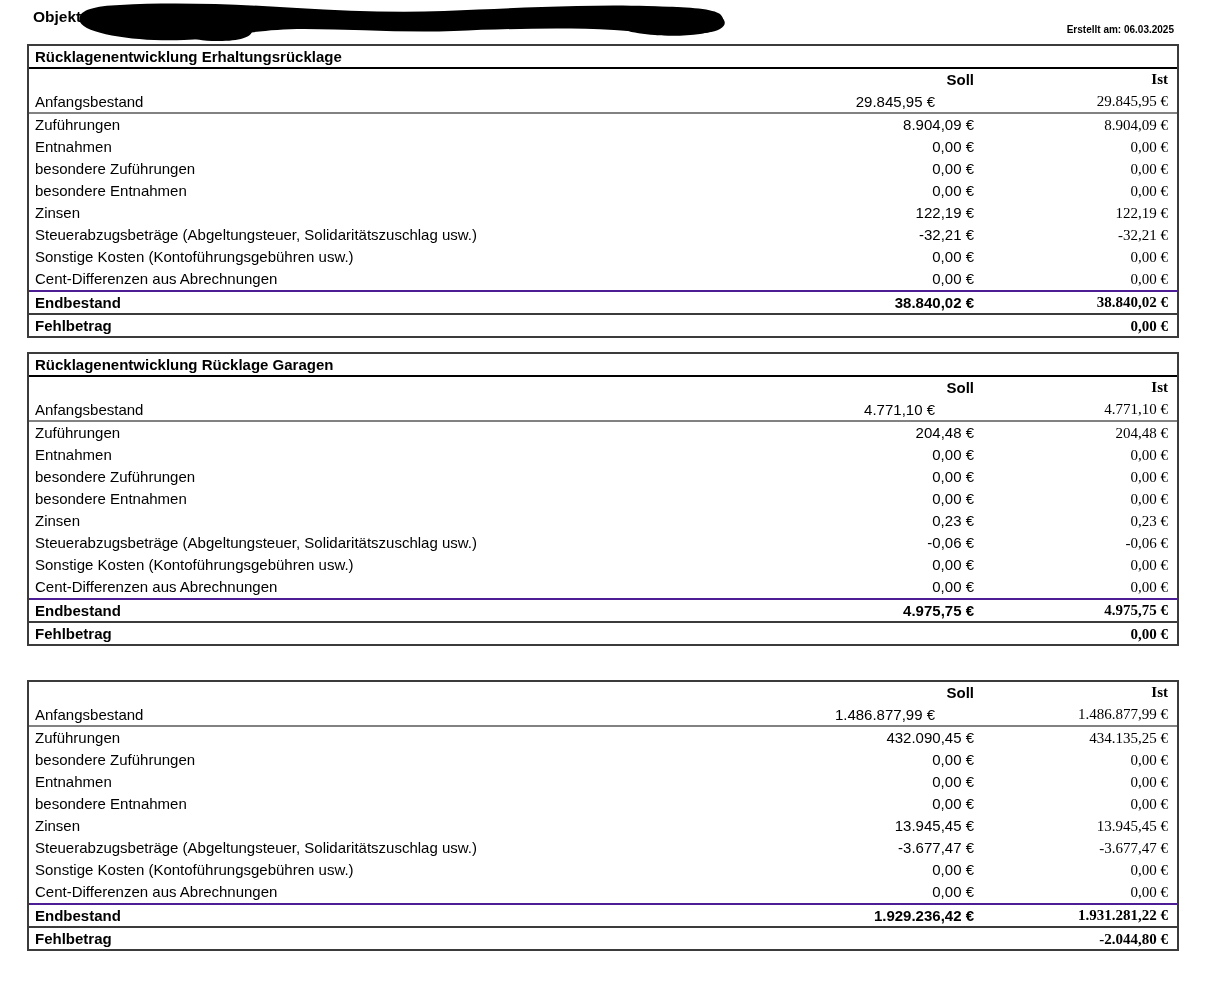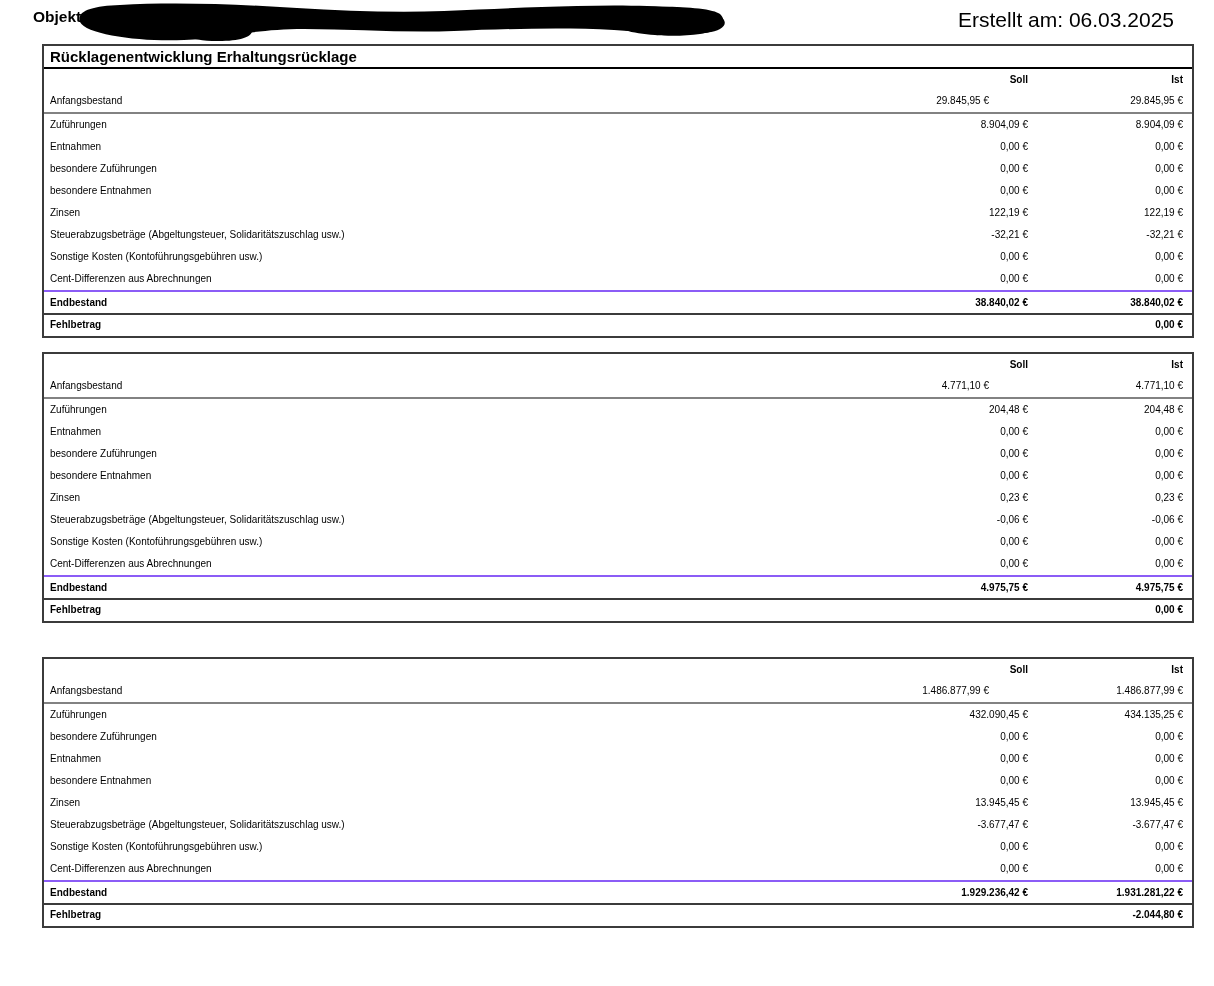--- a/index.html
+++ b/index.html
@@ -23,27 +23,27 @@
     font-weight: bold;
     white-space: nowrap;
   }
   .redaction {
     position: absolute;
     left: 72px; top: 2px;
     width: 656px; height: 40px;
   }
   .created-label {
     position: absolute;
-    right: 40px; top: 8px;
-    font-size: 21px;
-    font-weight: normal;
+    right: 40px; top: 24px;
+    font-size: 10px;
+    font-weight: bold;
     white-space: nowrap;
   }
   
-  .tables-wrap { padding-left: 42px; }
+  .tables-wrap { padding-left: 27px; }
   .tbl {
     width: 1152px;
     border: 2px solid #3b3b3b;
     background: #fff;
   }
   .tbl + .tbl { margin-top: 0; }
   .tbl.gap-small { margin-bottom: 14px; }
   .tbl.gap-large { margin-bottom: 34px; }
   .tbl-title {
     height: 23px;
@@ -52,50 +52,52 @@
     font-size: 15px;
     font-weight: bold;
     border-bottom: 2px solid #000;
     white-space: nowrap;
     overflow: hidden;
   }
   .row {
     display: flex;
     height: 22px;
     line-height: 22px;
-    font-size: 10px;
+    font-size: 15px;
     white-space: nowrap;
+    align-items: center;
   }
   .row .lbl {
     flex: 1 1 auto;
     padding-left: 6px;
     overflow: hidden;
   }
   .row .soll {
     width: 180px;
     text-align: right;
     flex: 0 0 auto;
   }
   .row .ist {
-    width: 164px;
+    width: 203px;
     text-align: right;
     padding-right: 9px;
     flex: 0 0 auto;
+    font-family: Liberation Serif, serif;
   }
   .row.hdr { height: 21px; line-height: 21px; }
   .row.hdr .soll, .row.hdr .ist { font-weight: bold; }
   .row.opening {
     height: 24px; line-height: 21px;
     border-bottom: 2.5px solid #828282;
     gap: 39px;
   }
   .row.total {
     height: 25px; line-height: 21px;
     font-weight: bold;
-    border-top: 2px solid #8b5cf6;
+    border-top: 2px solid #4c1d95;
     border-bottom: 2px solid #3b3b3b;
   }
   .row.shortfall {
     height: 21px; line-height: 20px;
     font-weight: bold;
   }
 </style>
 </head>
 <body>
 
@@ -179,20 +181,21 @@
     <div class="soll">38.840,02 €</div>
     <div class="ist">38.840,02 €</div>
   </div>
       <div class="row shortfall">
     <div class="lbl">Fehlbetrag</div>
     <div class="soll"></div>
     <div class="ist">0,00 €</div>
   </div>
     </section>
     <section class="tbl gap-large">
+    <div class="tbl-title">Rücklagenentwicklung Rücklage Garagen</div>
     <div class="row hdr">
       <div class="lbl"></div>
       <div class="soll">Soll</div>
       <div class="ist">Ist</div>
     </div>
   <div class="row opening">
     <div class="lbl">Anfangsbestand</div>
     <div class="soll">4.771,10 €</div>
     <div class="ist">4.771,10 €</div>
   </div>

